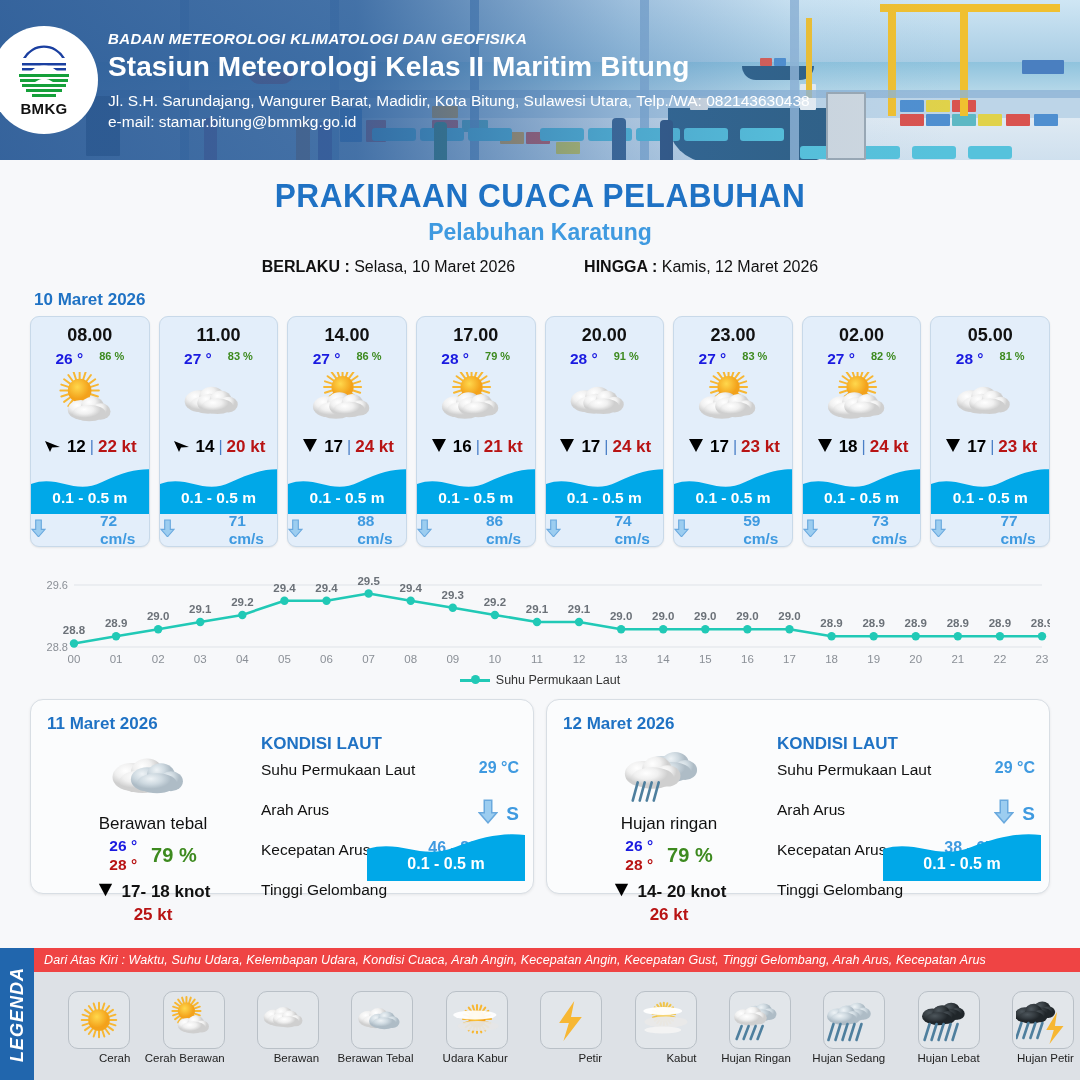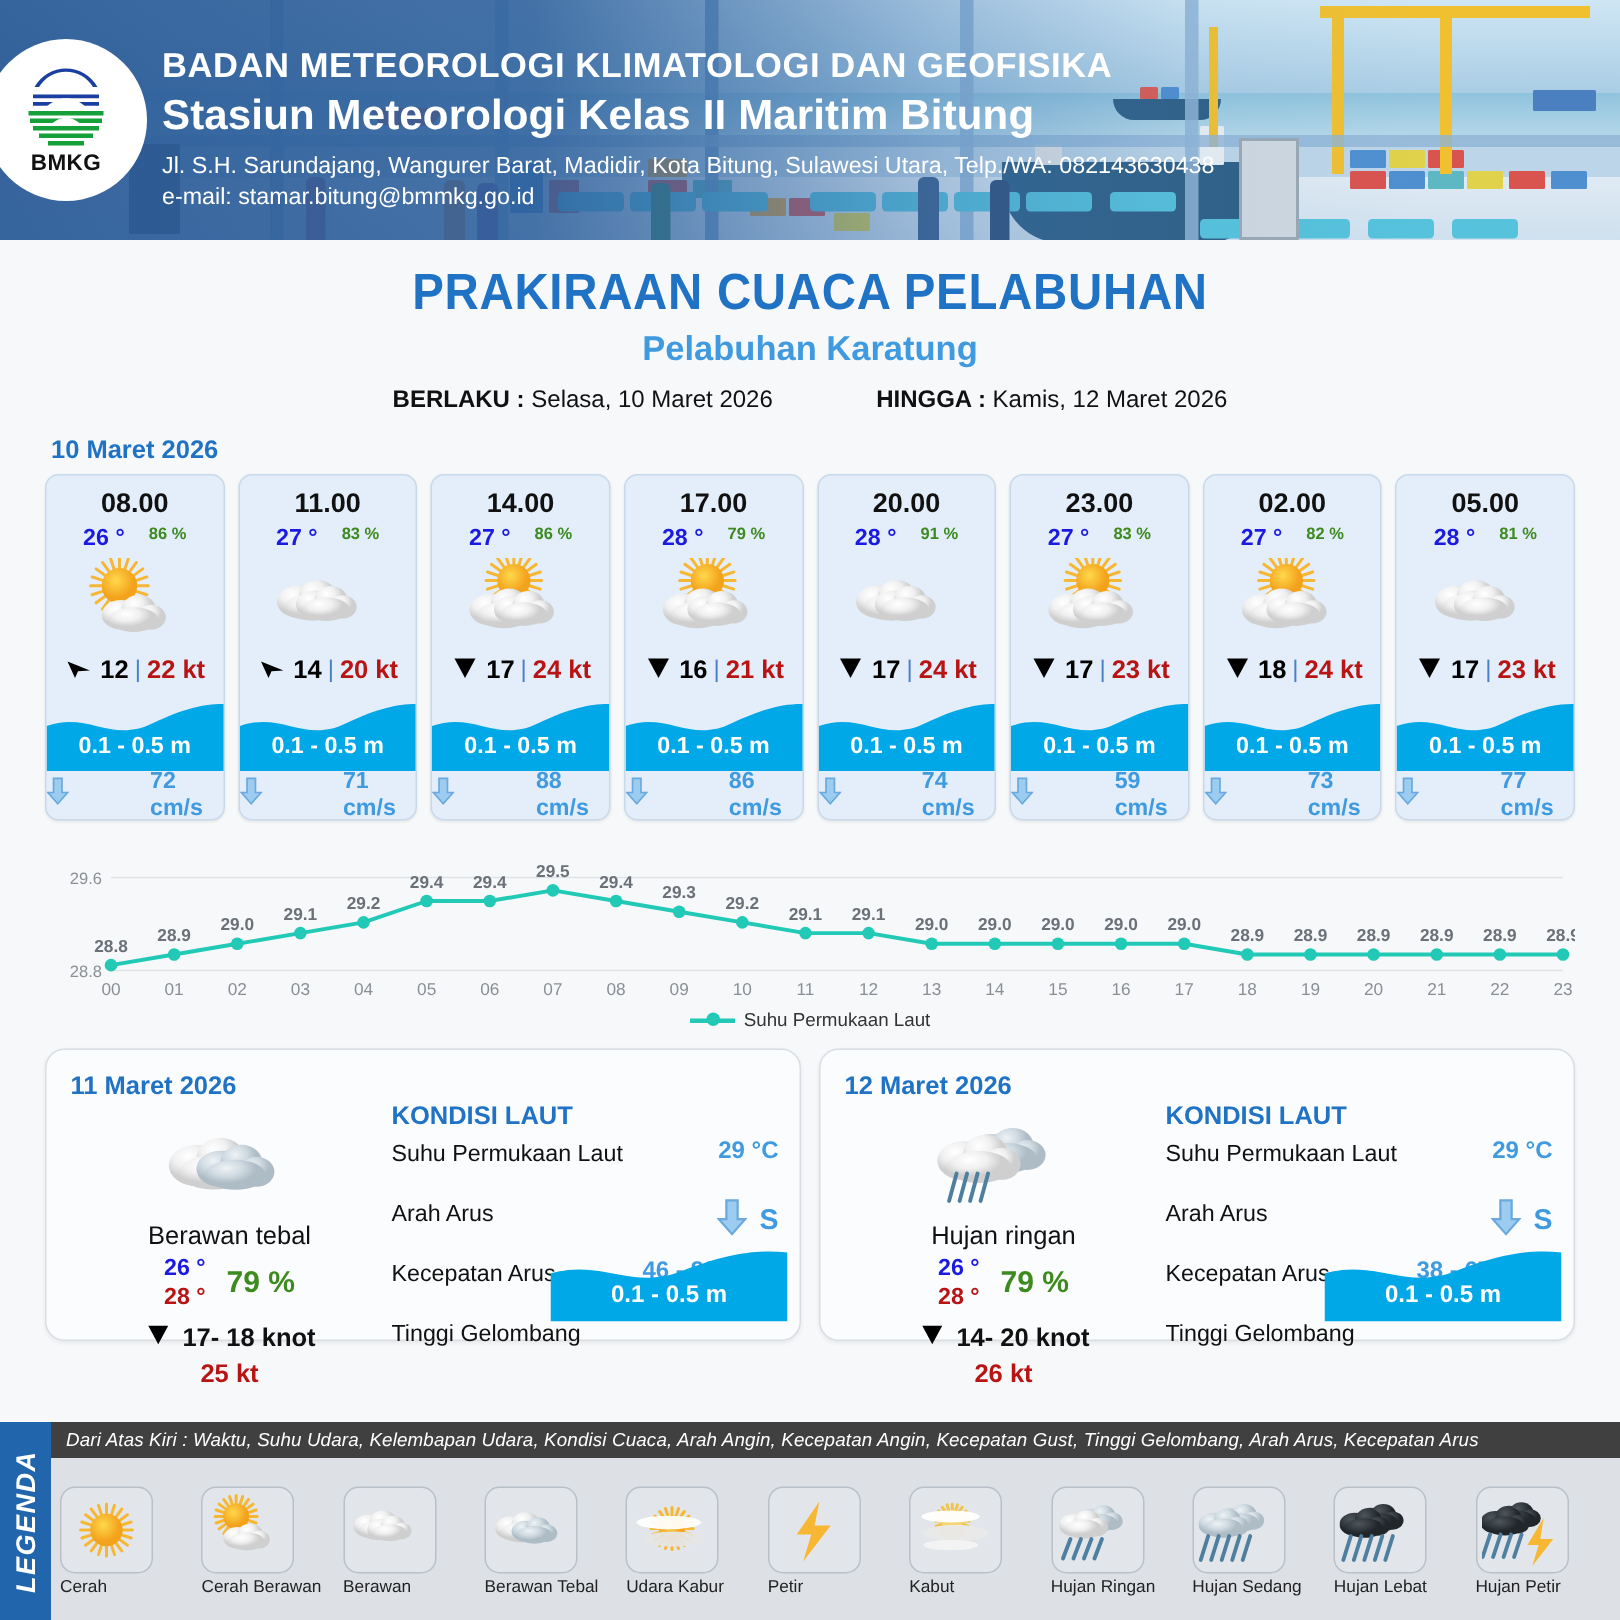--- a/index.html
+++ b/index.html
@@ -45,21 +45,21 @@
                 rgba(60,115,175,.34) 58%, rgba(90,140,190,.06) 74%, rgba(255,255,255,0) 88%);
   }
   .logo {
     position:absolute; left:-10px; top:26px; width:108px; height:108px;
     background:#fff; border-radius:50%;
     display:flex; flex-direction:column; align-items:center; justify-content:center;
   }
   .logo-mark { width:62px; height:62px; position:relative; }
   .logo-txt { font-size:15px; font-weight:bold; color:#111; letter-spacing:.3px; margin-top:-6px;}
   .hdr-text { position:absolute; left:108px; top:30px; color:#fff; }
-  .hdr-l1 { font-size:23px; font-weight:bold; letter-spacing:.4px; }
+  .hdr-l1 { font-size:15px; font-weight:bold; letter-spacing:.4px;font-style:italic; }
   .hdr-l2 { font-size:28px; font-weight:bold; margin-top:4px; letter-spacing:.1px; }
   .hdr-l3 { font-size:15.5px; margin-top:9px; }
   .hdr-l4 { font-size:15.5px; margin-top:3px; }
 
   
   .titlebox { text-align:center; margin-top:16px; }
   .t-main { font-size:34px; font-weight:bold; color:#1f72c4; letter-spacing:.5px;
             font-stretch:condensed; transform:scaleX(.93); }
   .t-sub { font-size:23px; font-weight:bold; color:#3f9ae0; margin-top:4px; }
   .t-row { margin-top:12px; font-size:16px; color:#111; }
@@ -130,24 +130,24 @@
   .day-wave { position:absolute; right:8px; bottom:12px; width:158px; height:52px; }
   .day-wave-txt { position:absolute; left:0; bottom:8px; width:100%; text-align:center;
                   font-size:16px; font-weight:bold; color:#fff; }
 
   
   .legenda { position:absolute; left:0; bottom:0; width:1080px; height:132px; display:flex; }
   .leg-side { width:34px; background:#2166ad; display:flex; align-items:center; justify-content:center; }
   .leg-side span { transform:rotate(-90deg); white-space:nowrap; color:#fff;
                    font-size:18px; font-weight:bold; font-style:italic; letter-spacing:1px; }
   .leg-main { flex:1; background:#dde1e6; display:flex; flex-direction:column; }
-  .leg-note { background:#404040; color:#fff; font-size:12.5px; font-style:italic;
+  .leg-note { background:#ef4444; color:#fff; font-size:12.5px; font-style:italic;
               padding:5px 10px; letter-spacing:.1px; }
   .leg-items { flex:1; display:flex; align-items:center; gap:4px; padding:4px 6px 2px 6px; }
-  .leg-item { flex:1; display:flex; flex-direction:column; align-items:flex-start; }
+  .leg-item { flex:1; display:flex; flex-direction:column; align-items:flex-end; }
   .leg-box { width:62px; height:58px; border:1px solid #b9c0c7; border-radius:10px;
              background:#e2e6ea; display:flex; align-items:center; justify-content:center; }
   .leg-lbl { font-size:11.5px; color:#222; margin-top:3px; white-space:nowrap; }
 </style>
 </head>
 <body>
 
 <div class="header">
   <div class="hdr-art">
     <div class="hdr-sky"></div>

